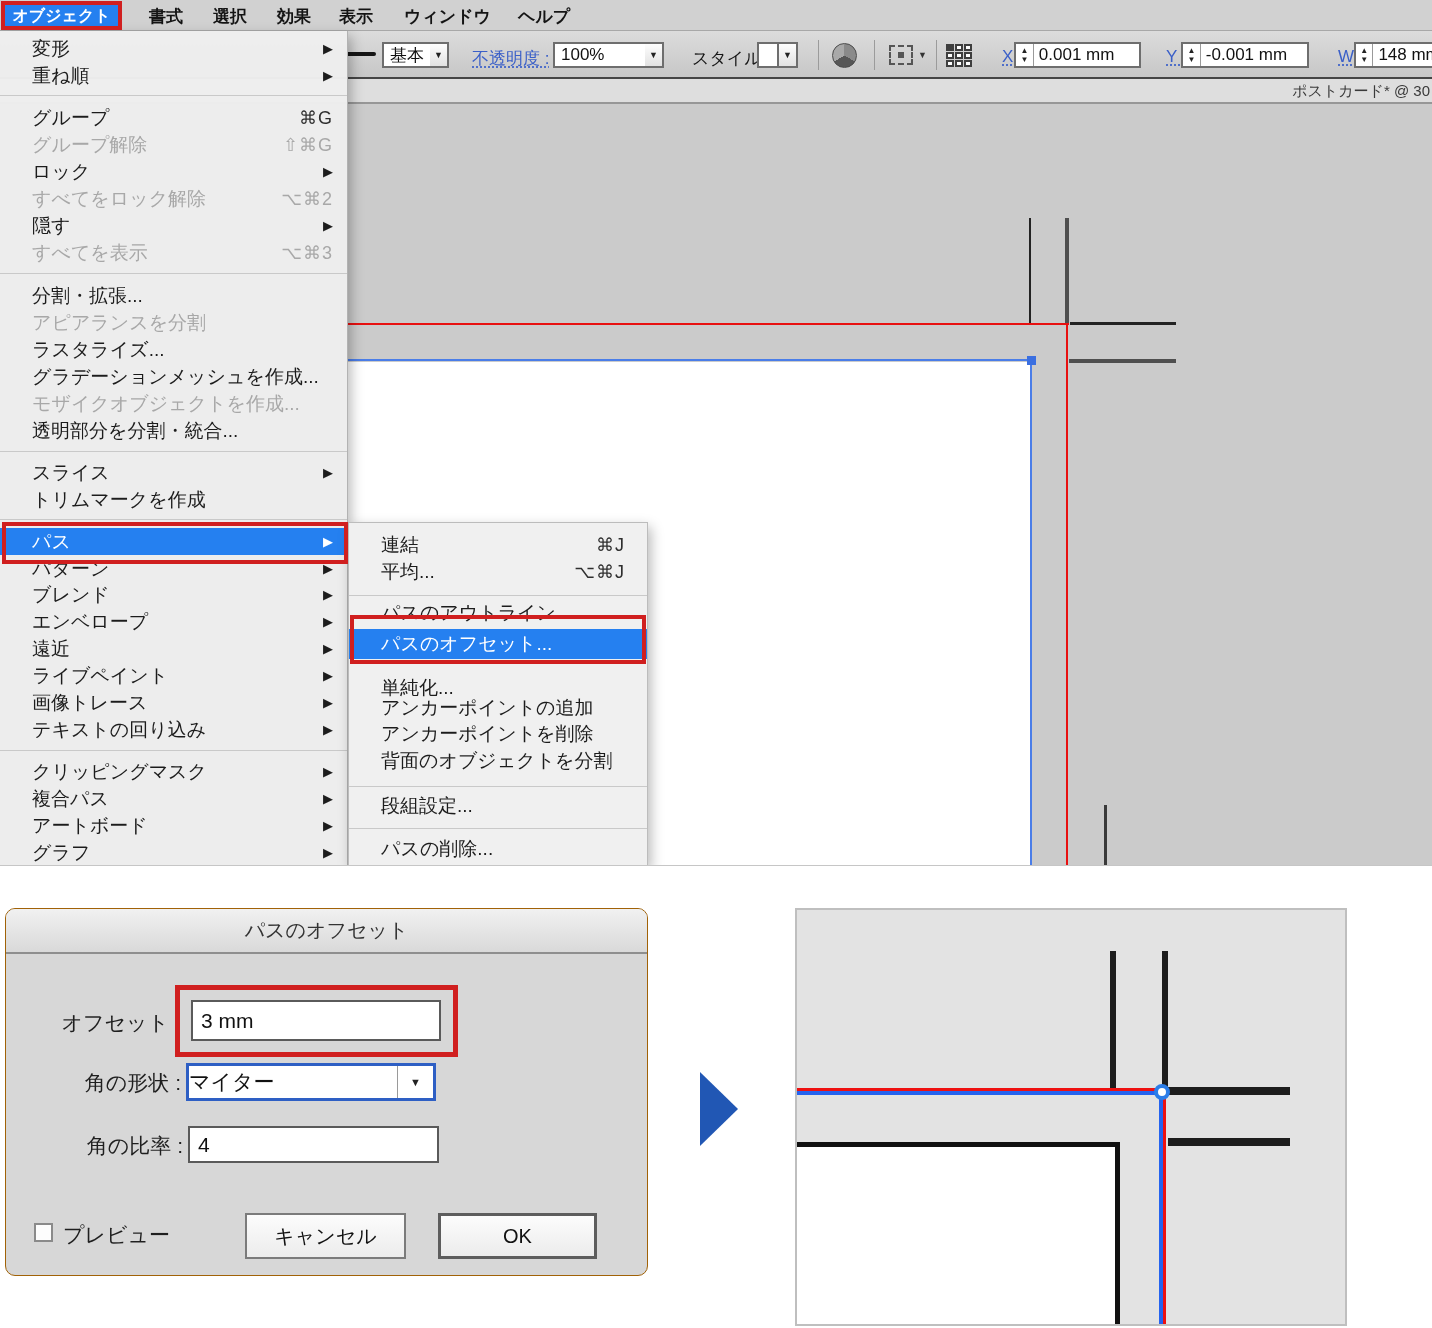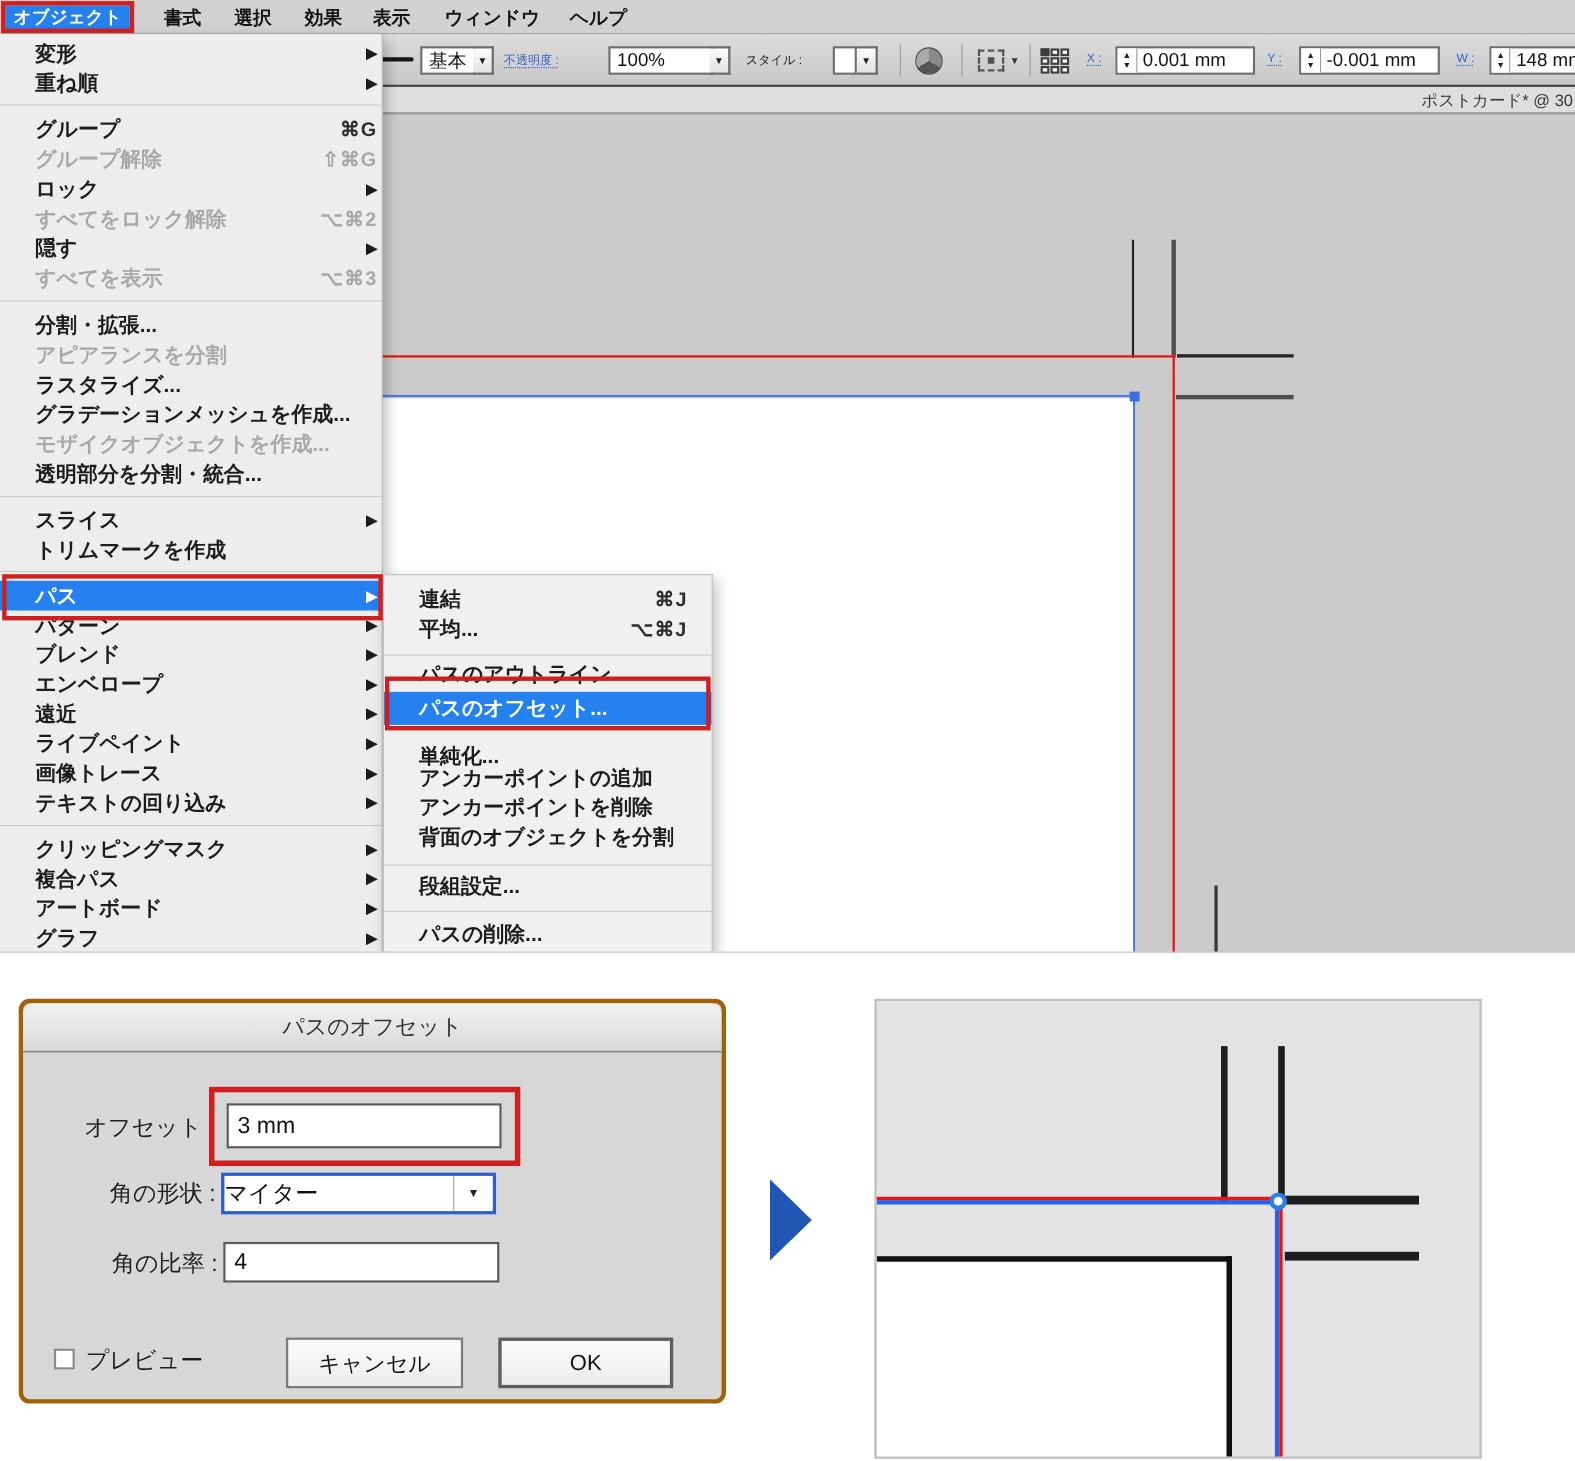--- a/index.html
+++ b/index.html
@@ -14,21 +14,21 @@
   
   .shot { position:absolute; left:0; top:0; width:1432px; height:866px; overflow:hidden; background:#cbcbcb; border-bottom:1px solid #c6c6c6; }
 
   .menubar { position:absolute; left:0; top:0; width:100%; height:31px; background:#d1d1d1; border-bottom:1px solid #a8a8a8; z-index:30; }
   .mb-item { position:absolute; top:5px; font-size:17px; font-weight:bold; color:#141414; white-space:nowrap; }
   .mb-active { position:absolute; left:5px; top:5px; width:113px; height:22px; background:#2580f0; color:#fff; display:flex; align-items:center; justify-content:center; font-size:16px; font-weight:bold; }
 
   .toolbar { position:absolute; left:0; top:31px; width:100%; height:48px; background:linear-gradient(#dcdcdc,#c7c7c7); border-bottom:2px solid #454545; z-index:29; }
   .tb-box { position:absolute; top:11px; height:26px; background:#fff; border:2px solid #6e6e6e; display:flex; align-items:center; justify-content:center; font-size:17px; color:#111; }
   .tb-btn { position:absolute; top:11px; height:26px; width:19px; background:linear-gradient(#fdfdfd,#e2e2e2); border:2px solid #6e6e6e; display:flex; align-items:center; justify-content:center; font-size:9px; color:#222; }
-  .tb-label { position:absolute; top:16px; font-size:11px; color:#161616; white-space:nowrap; }
+  .tb-label { position:absolute; top:16px; font-size:17px; color:#161616; white-space:nowrap;margin-left:14px; }
   .tb-link { color:#3a5fc8; text-decoration:underline dotted; text-underline-offset:3px; }
   .tb-sep { position:absolute; top:9px; width:1px; height:30px; background:#9b9b9b; }
   .stroke-line { position:absolute; left:345px; top:21px; width:31px; height:4px; background:#151515; border-radius:2px; }
   .wheel-icon { position:absolute; left:832px; top:12px; width:25px; height:25px; border-radius:50%; border:1px solid #4a4a4a; background:conic-gradient(#8a8a8a 0 120deg,#565656 120deg 240deg,#a9a9a9 240deg); }
   .dash-icon { position:absolute; left:889px; top:14px; width:24px; height:20px; border:2px dashed #555; display:flex; align-items:center; justify-content:center; }
   .dash-icon i { display:block; width:6px; height:6px; background:#555; }
   .dash-arrow { position:absolute; left:918px; top:19px; font-size:9px; color:#333; }
   .grid-icon { position:absolute; left:946px; top:13px; display:grid; grid-template-columns:repeat(3,8px); grid-auto-rows:7px; gap:1px; }
   .grid-icon i { display:block; border:2px solid #3e3e3e; background:#fdfdfd; }
   .grid-icon i.f { background:#3e3e3e; }
@@ -40,32 +40,32 @@
   .tabbar { position:absolute; left:0; top:79px; width:100%; height:25px; background:#dedede; border-bottom:2px solid #979797; z-index:5; overflow:hidden; }
   .tab-title { position:absolute; right:2px; top:3px; font-size:15px; color:#3a3a3a; white-space:nowrap; }
 
   .canvas { position:absolute; left:0; top:104px; width:1432px; height:762px; background:#cbcbcb; z-index:1; }
   .artboard { position:absolute; left:348px; top:258px; width:684px; height:504px; background:#fff; }
   .ln { position:absolute; }
 
   
   .menu-panel { position:absolute; left:0; top:31px; width:348px; height:835px; background:rgba(238,238,238,0.98); border-right:1px solid #b2b2b2; box-shadow:3px 5px 12px rgba(0,0,0,0.28); z-index:40; }
   .submenu-panel { position:absolute; left:348px; top:522px; width:300px; height:344px; background:rgba(240,240,240,0.98); border:1px solid #bcbcbc; box-shadow:3px 5px 12px rgba(0,0,0,0.28); z-index:41; overflow:hidden; }
-  .mi { position:absolute; left:0; width:100%; height:27px; display:flex; align-items:center; padding:0 4px 0 32px; font-size:19px; color:#1c1c1c; white-space:nowrap;font-weight:bold; }
+  .mi { position:absolute; left:0; width:100%; height:27px; display:flex; align-items:center; padding:0 14px 0 32px; font-size:19px; color:#1c1c1c; white-space:nowrap; }
   .mi .sc { margin-left:auto; font-size:18px; color:#2f2f2f; letter-spacing:1px; }
   .mi .arr { margin-left:auto; font-size:13px; color:#1c1c1c; }
   .mi.dis, .mi.dis .sc, .mi.dis .arr { color:#a8a8a8; }
   .mi.hi { background:#2580f0; color:#fff; } .mi.hi .arr { color:#fff; }
   .submenu-panel .mi { padding-right:22px; }
   .msep { position:absolute; left:0; width:100%; height:1px; background:#c9c9c9; }
 
   .ann { position:absolute; border:4px solid #d01f1f; z-index:70; pointer-events:none; }
 
   
-  .dialog { position:absolute; left:17px; top:908px; width:643px; height:368px; background:#d7d7d7; border:4px solid #a16207; border-radius:10px; z-index:5; }
+  .dialog { position:absolute; left:5px; top:908px; width:643px; height:368px; background:#d7d7d7; border:1px solid #a16207; border-radius:10px; z-index:5; }
   .dlg-title { position:absolute; left:0; top:0; width:100%; height:45px; background:linear-gradient(#f1f1f1,#d9d9d9); border-bottom:2px solid #8e8e8e; border-radius:9px 9px 0 0; display:flex; align-items:center; justify-content:center; font-size:20px; color:#333; }
   .dlg-label { position:absolute; text-align:right; font-size:21px; color:#1f1f1f; line-height:27px; white-space:nowrap; }
   .dlg-input { position:absolute; background:#fff; border:2px solid #5a5a5a; font-family:inherit; font-size:21px; color:#111; padding:0 8px; outline:none; }
   .dlg-select { position:absolute; left:180px; top:154px; width:250px; height:38px; background:#fff; border:3px solid #2e5fc4; display:flex; align-items:center; font-size:21px; color:#111; }
   .dlg-select .val { flex:1; }
   .dlg-select .dd { width:36px; height:100%; border-left:1px solid #9a9a9a; display:flex; align-items:center; justify-content:center; font-size:11px; color:#222; }
   .cb { position:absolute; left:28px; top:314px; width:19px; height:19px; background:#fdfdfd; border:2px solid #8a8a8a; }
   .dlg-btn { position:absolute; top:304px; height:46px; background:linear-gradient(#fcfcfc,#ececec); border:2px solid #7b7b7b; display:flex; align-items:center; justify-content:center; font-size:20px; color:#111; }
   .dlg-btn.primary { border:3px solid #5d5d5d; }
 

